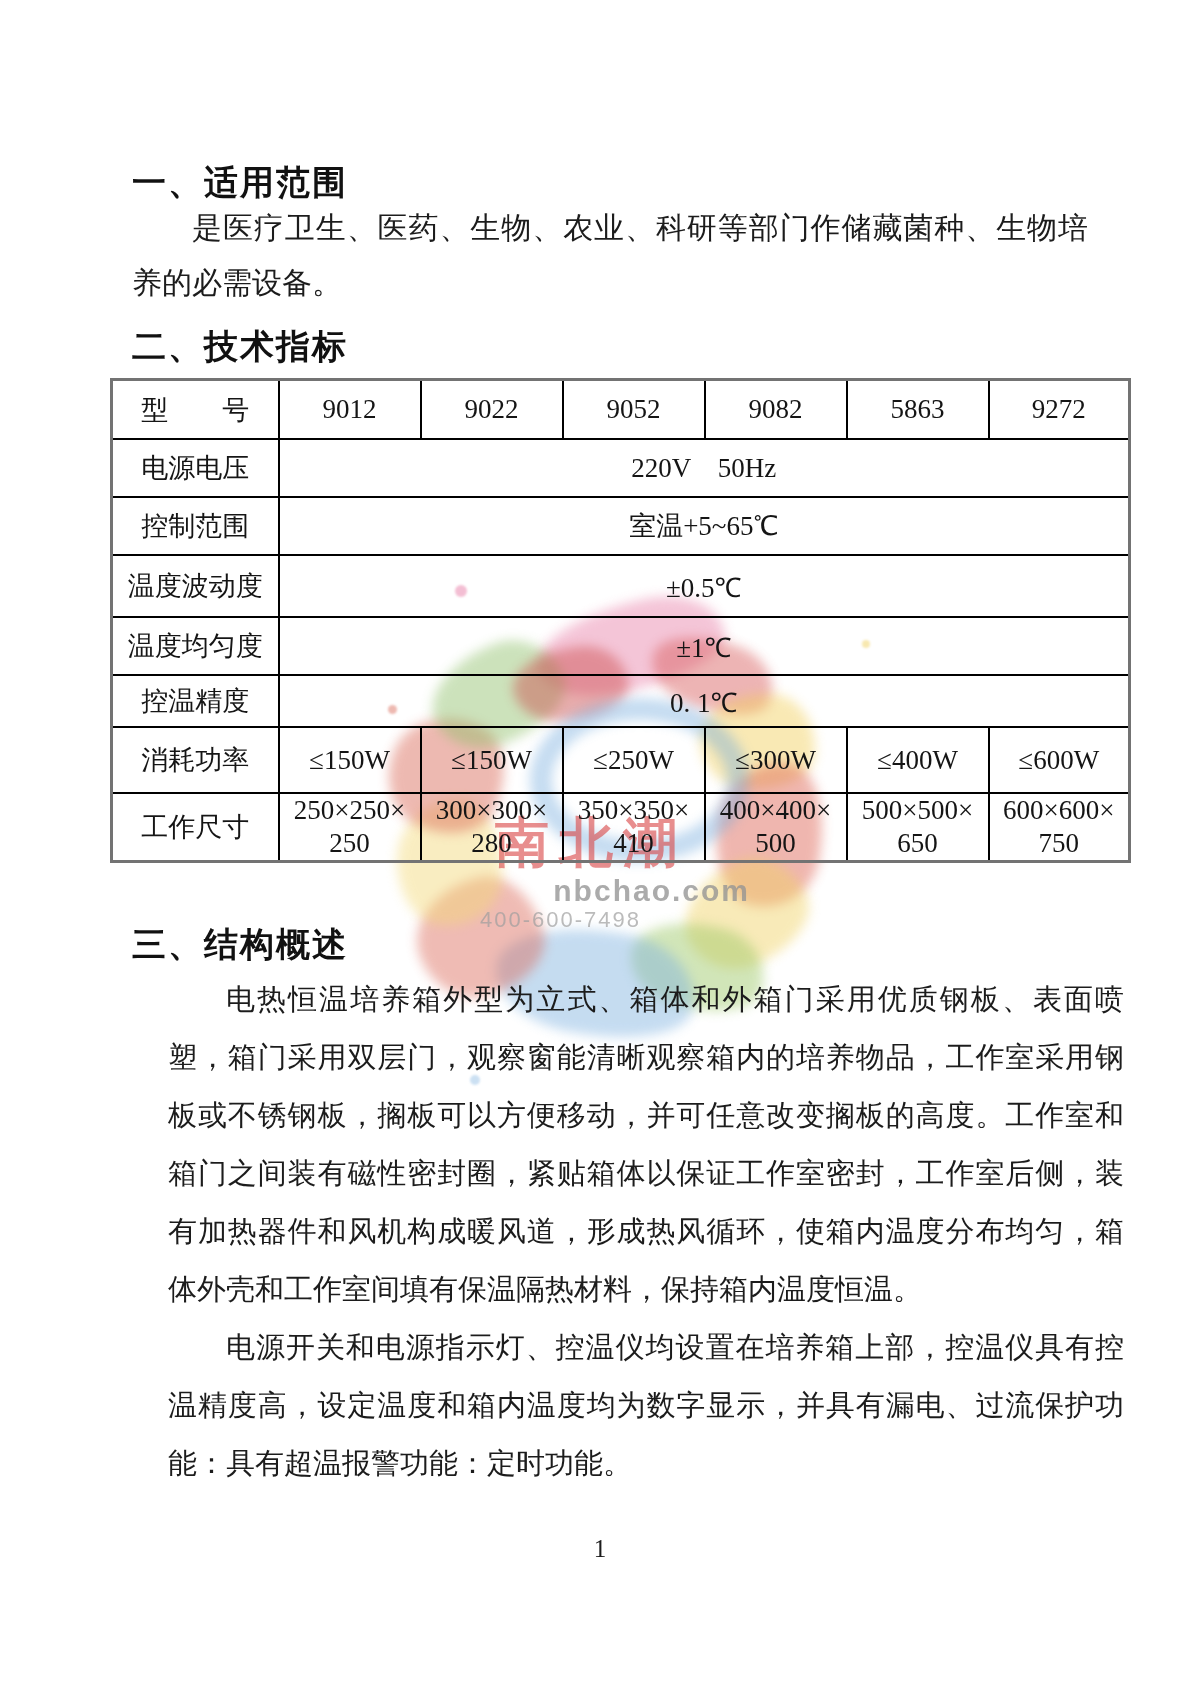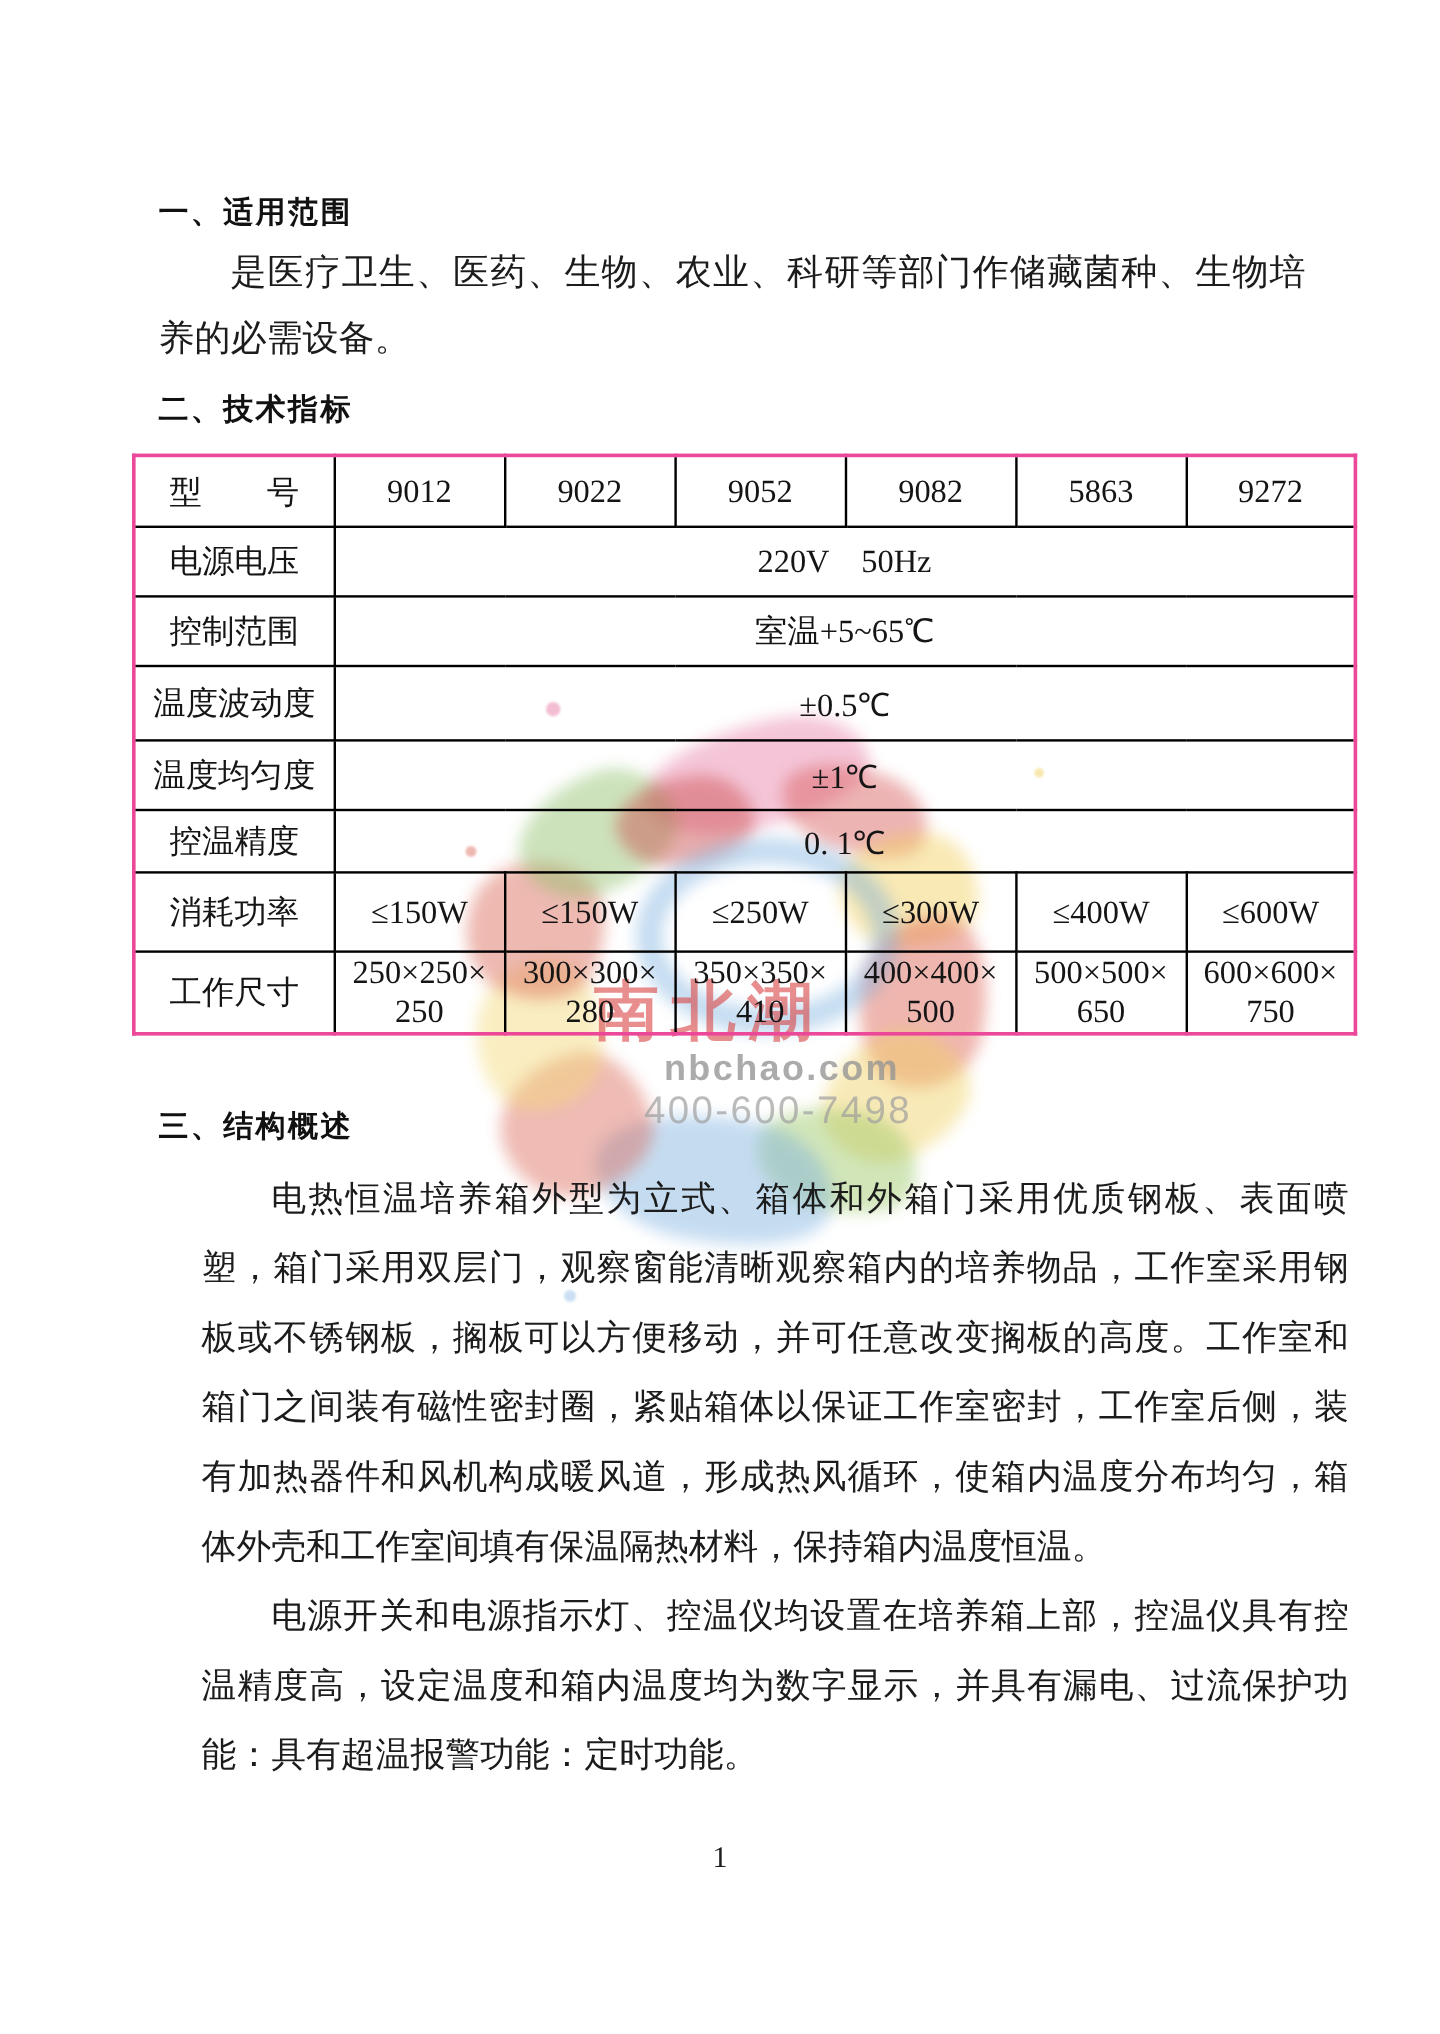--- a/index.html
+++ b/index.html
@@ -44,32 +44,32 @@
     font-size:54px;letter-spacing:10px;
     color:rgba(216,66,66,.60);
   }
   .wm-domain{
     position:absolute;left:95px;top:262px;width:260px;text-align:right;
     font-family:"Liberation Sans", sans-serif;font-weight:bold;
     font-size:30px;letter-spacing:2px;
     color:rgba(148,148,148,.78);
   }
   .wm-phone{
-    position:absolute;left:85px;top:295px;width:280px;text-align:right;
+    position:absolute;left:85px;top:295px;width:280px;text-align:left;
     font-family:"Liberation Sans", sans-serif;
-    font-size:32px;letter-spacing:2px;
+    font-size:22px;letter-spacing:2px;
     color:rgba(158,158,158,.70);
   }
 
   
   .content{position:relative;z-index:1;}
   .heading{
     position:absolute;left:132px;
     font-family:"Liberation Sans", sans-serif;
-    font-weight:bold;font-size:25px;color:#111;
+    font-weight:bold;font-size:34px;color:#111;
     letter-spacing:2px;white-space:nowrap;
   }
   .h1{top:160px;}
   .h2{top:324px;}
   .h3{top:922px;}
   .para{
     position:absolute;left:132px;width:956px;
     font-size:30px;line-height:58px;
     text-align:justify;text-justify:inter-ideograph;
     text-indent:2em;color:#1c1c1c;
@@ -88,21 +88,21 @@
     background:transparent;z-index:1;
   }
   .spec-table td, .spec-table th{
     border:2px solid #000;
     text-align:center;vertical-align:middle;
     font-family:"Liberation Serif", serif;
     font-weight:normal;
     font-size:27px;color:#151515;
     padding:0;background:transparent;
   }
-  .spec-table{border:3px solid #ec4899;}
+  .spec-table{border:3px solid #737373;}
   .spec-table tr:nth-child(1) td, .spec-table tr:nth-child(1) th{height:57px;}
   .spec-table tr:nth-child(2) td, .spec-table tr:nth-child(2) th{height:56px;}
   .spec-table tr:nth-child(3) td, .spec-table tr:nth-child(3) th{height:56px;}
   .spec-table tr:nth-child(4) td, .spec-table tr:nth-child(4) th{height:60px;}
   .spec-table tr:nth-child(5) td, .spec-table tr:nth-child(5) th{height:56px;}
   .spec-table tr:nth-child(6) td, .spec-table tr:nth-child(6) th{height:50px;}
   .spec-table tr:nth-child(7) td, .spec-table tr:nth-child(7) th{height:64px;}
   .spec-table tr:nth-child(8) td, .spec-table tr:nth-child(8) th{height:66px;}
   .spec-table tr:nth-child(9) td, .spec-table tr:nth-child(9) th{height:56px;}
   .dim-cell{white-space:pre-line;line-height:33px;}

